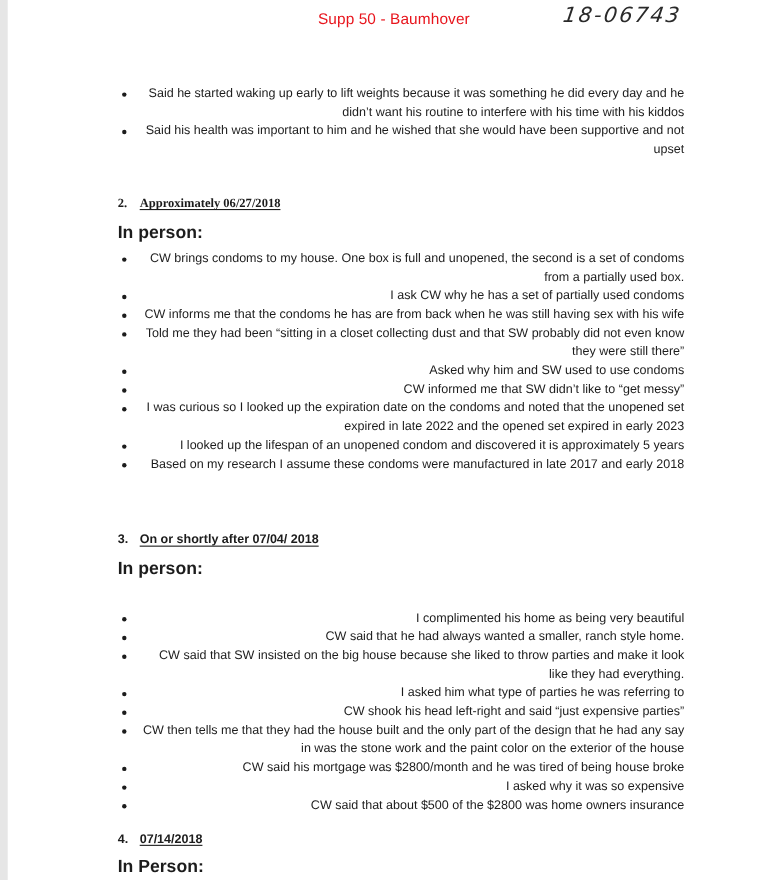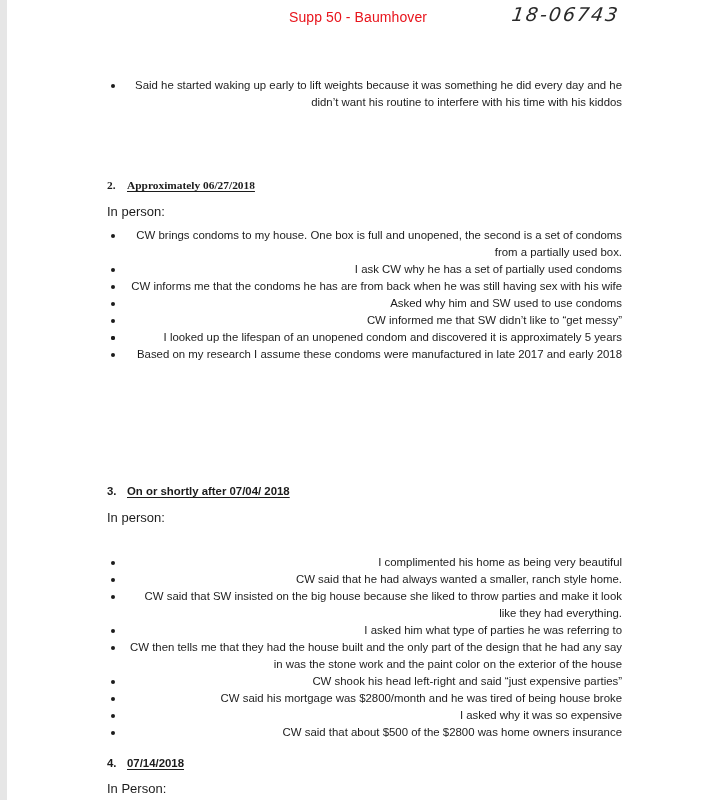--- a/index.html
+++ b/index.html
@@ -89,64 +89,67 @@
       display: inline-block;
       width: 20px;
     }
     .section-heading .date {
       text-decoration: underline;
       text-underline-offset: 2px;
     }
     .section-sub {
       position: absolute;
       left: 100px;
-      font-size: 13px;
+      font-size: 16px;
       color: #1c1c1c;
+      font-weight: bold;
     }
   </style>
 </head>
 <body>
 
 <div class="page">
 
   <div class="header-label">Supp 50 - Baumhover</div>
   <div class="case-number">18-06743</div>
 
   <div class="content">
 
     <ul class="bullets" style="top:77px;">
       <li><span class="dot"></span><span>Said he started waking up early to lift weights because it was something he did every day and he didn’t want his routine to interfere with his time with his kiddos</span></li>
+      <li><span class="dot"></span><span>Said his health was important to him and he wished that she would have been supportive and not upset</span></li>
     </ul>
 
     <div class="section-heading" style="top:177px;font-family:Liberation Serif, serif;">
       <span class="num">2.</span><span class="date">Approximately 06/27/2018</span>
     </div>
     <div class="section-sub" style="top:203px;">In person:</div>
     <ul class="bullets" style="top:227px;">
       <li><span class="dot"></span><span>CW brings condoms to my house. One box is full and unopened, the second is a set of condoms from a partially used box.</span></li>
       <li><span class="dot"></span><span>I ask CW why he has a set of partially used condoms</span></li>
       <li><span class="dot"></span><span>CW informs me that the condoms he has are from back when he was still having sex with his wife</span></li>
+      <li><span class="dot"></span><span>Told me they had been “sitting in a closet collecting dust and that SW probably did not even know they were still there”</span></li>
       <li><span class="dot"></span><span>Asked why him and SW used to use condoms</span></li>
       <li><span class="dot"></span><span>CW informed me that SW didn’t like to “get messy”</span></li>
-      <li><span class="dot"></span></li>
+      <li><span class="dot"></span><span>I was curious so I looked up the expiration date on the condoms and noted that the unopened set expired in late 2022 and the opened set expired in early 2023</span></li>
       <li><span class="dot"></span><span>I looked up the lifespan of an unopened condom and discovered it is approximately 5 years</span></li>
       <li><span class="dot"></span><span>Based on my research I assume these condoms were manufactured in late 2017 and early 2018</span></li>
     </ul>
 
     <div class="section-heading" style="top:483px;">
       <span class="num">3.</span><span class="date">On or shortly after 07/04/ 2018</span>
     </div>
     <div class="section-sub" style="top:509px;">In person:</div>
     <ul class="bullets" style="top:554px;">
       <li><span class="dot"></span><span>I complimented his home as being very beautiful</span></li>
       <li><span class="dot"></span><span>CW said that he had always wanted a smaller, ranch style home.</span></li>
       <li><span class="dot"></span><span>CW said that SW insisted on the big house because she liked to throw parties and make it look like they had everything.</span></li>
       <li><span class="dot"></span><span>I asked him what type of parties he was referring to</span></li>
+      <li><span class="dot"></span><span>CW shook his head left-right and said “just expensive parties”</span></li>
       <li><span class="dot"></span><span>CW then tells me that they had the house built and the only part of the design that he had any say in was the stone work and the paint color on the exterior of the house</span></li>
-      <li><span class="dot"></span><span>CW shook his head left-right and said “just expensive parties”</span></li>
       <li><span class="dot"></span><span>CW said his mortgage was $2800/month and he was tired of being house broke</span></li>
       <li><span class="dot"></span><span>I asked why it was so expensive</span></li>
       <li><span class="dot"></span><span>CW said that about $500 of the $2800 was home owners insurance</span></li>
     </ul>
 
     <div class="section-heading" style="top:755px;">
       <span class="num">4.</span><span class="date">07/14/2018</span>
     </div>
     <div class="section-sub" style="top:780px;">In Person:</div>
 

